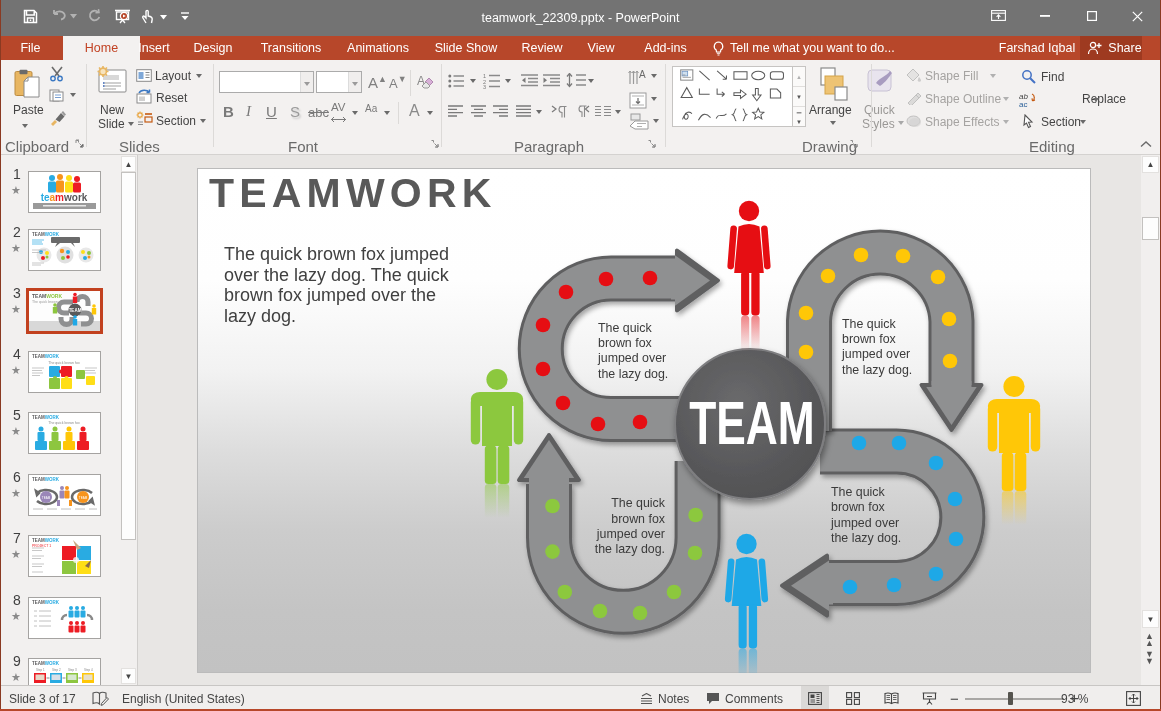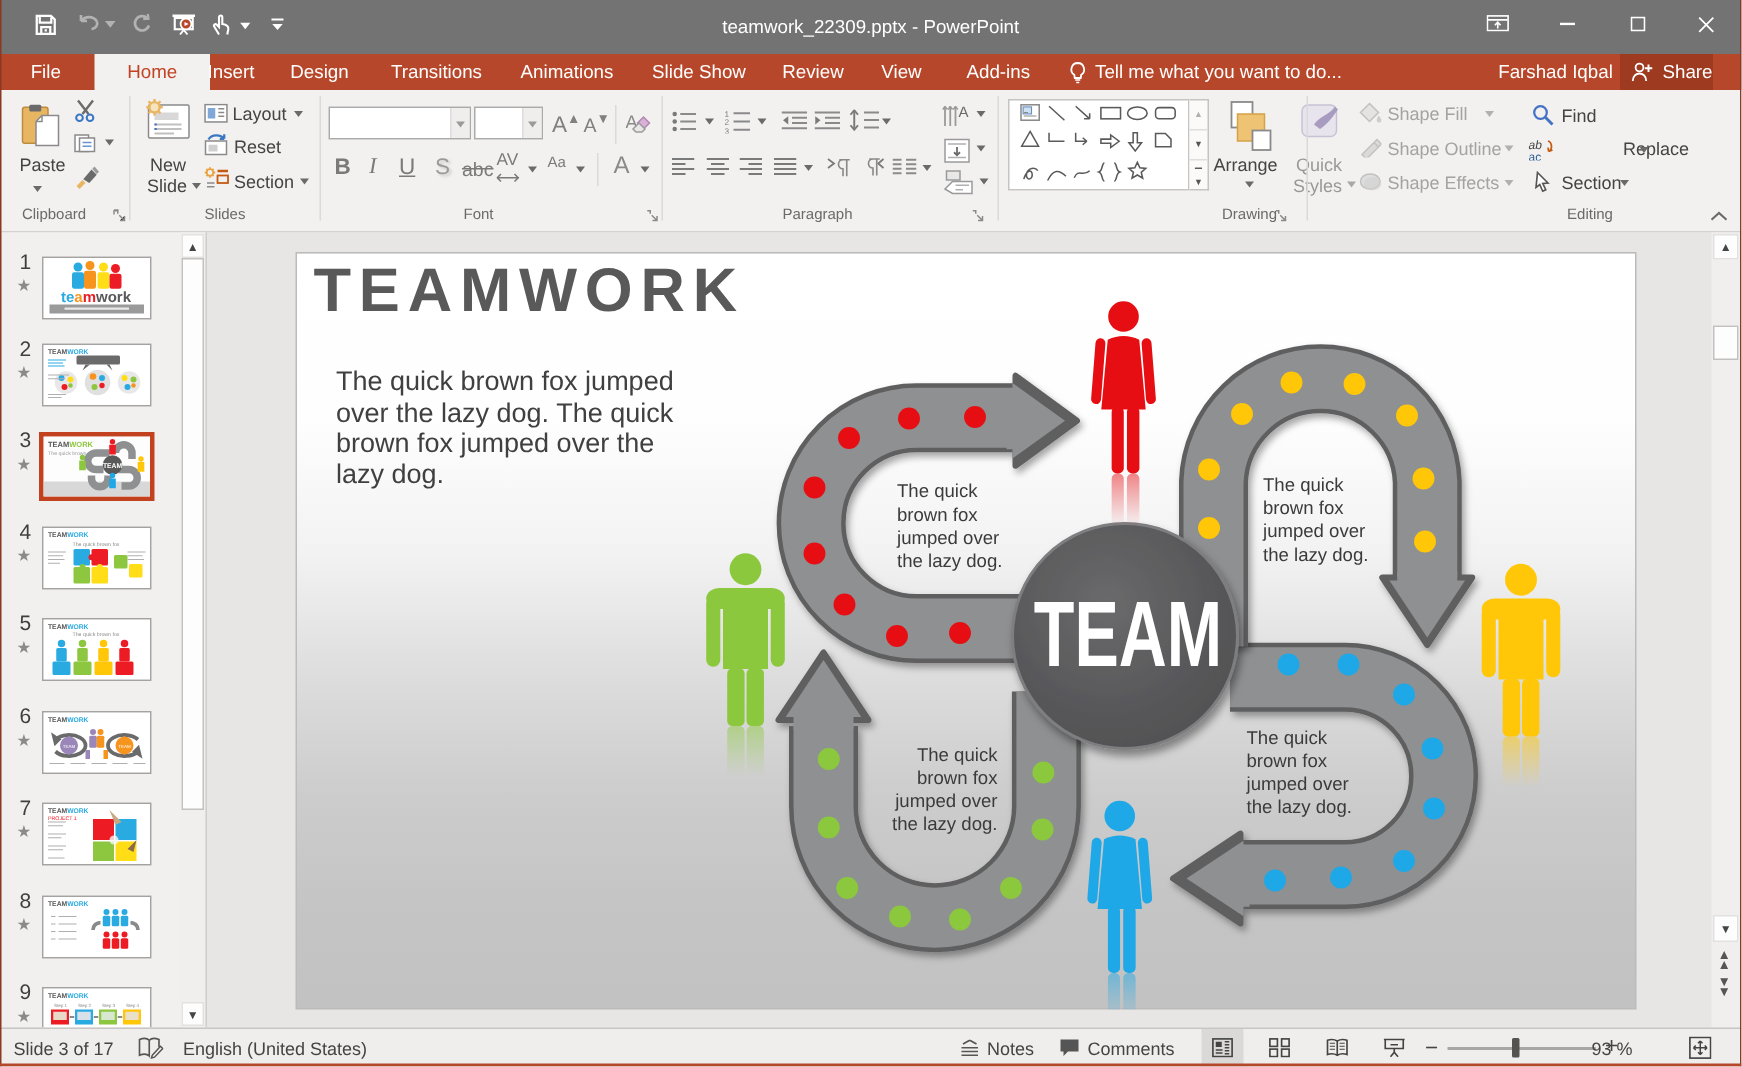--- a/index.html
+++ b/index.html
@@ -14,21 +14,21 @@
 .winbtn { position:absolute; }
 
 
 #tabrow { position:absolute; left:0; top:36px; width:1161px; height:24px; background:#b7472a; }
 .tab { position:absolute; top:0; height:24px; color:#fff; font-size:12.5px; line-height:24px; text-align:center; }
 #tab-home { background:#f3f1f0; color:#c24324; top:0; height:25px; }
 
 
 #ribbon { position:absolute; left:0; top:60px; width:1161px; height:95px; background:#f3f1f0; border-bottom:1px solid #d4d2d0; }
 .gsep { position:absolute; top:4px; height:83px; width:1px; background:#dcdad8; }
-.glabel { position:absolute; top:78px; font-size:10px; color:#6a6a6a; text-align:center; }
+.glabel { position:absolute; top:78px; font-size:15px; color:#6a6a6a; }
 .rtext { font-size:12px; color:#444; }
 .launcher { position:absolute; width:10px; height:10px; }
 .dd { width:0; height:0; border-left:3.5px solid transparent; border-right:3.5px solid transparent; border-top:4px solid #6a6a6a; display:inline-block; }
 
 
 #main { position:absolute; left:1px; top:155px; width:1159px; height:530px; background:#e8e6e4; }
 
 
 #panel { position:absolute; left:0; top:0; width:135px; height:530px; background:#f2f0ef; }
 .thumbnum { position:absolute; left:12px; font-size:14px; color:#3f3f3f; }

